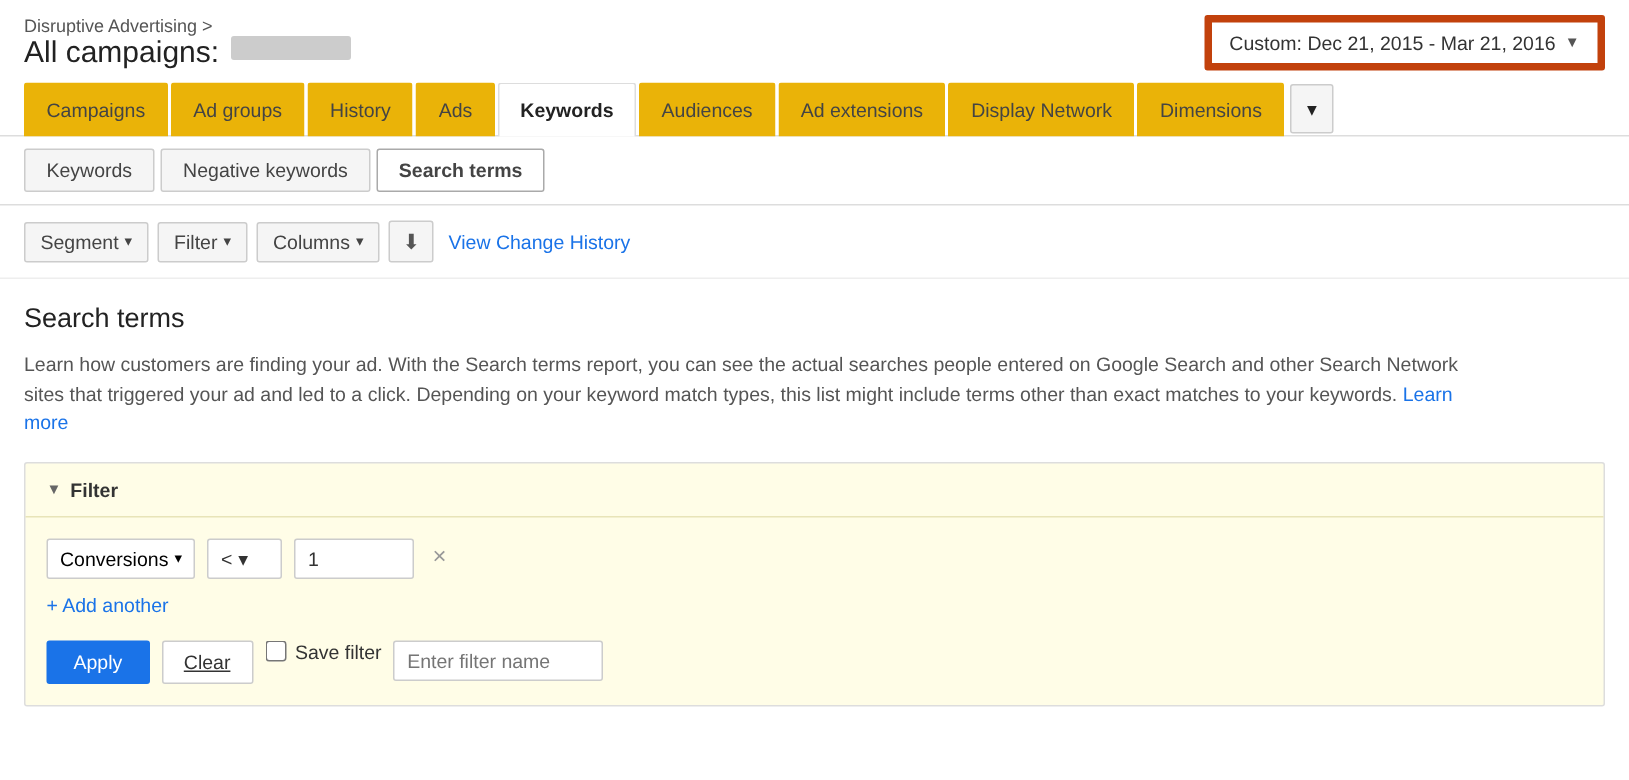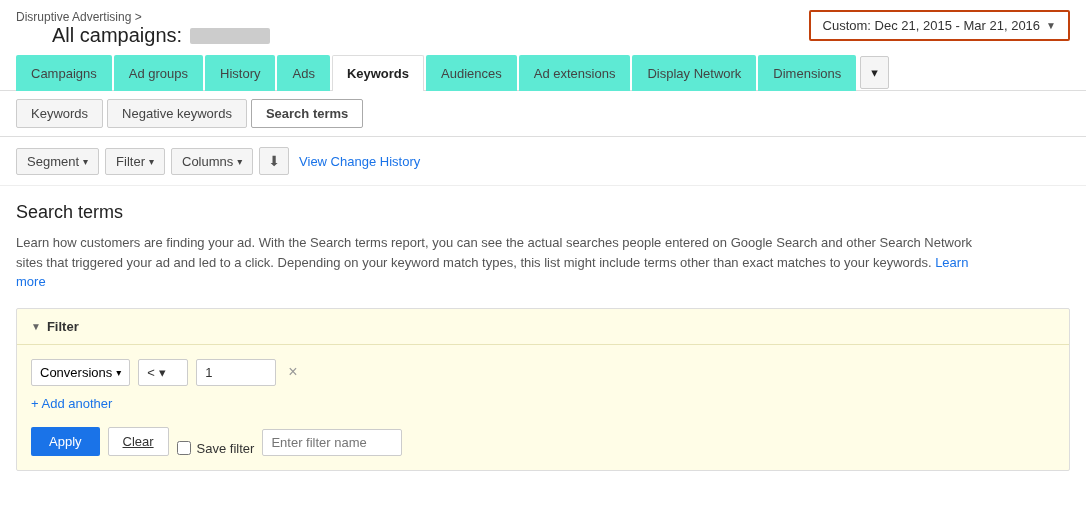--- a/index.html
+++ b/index.html
@@ -2,35 +2,35 @@
 <html><head>
   <meta charset="utf-8">
   <style>
     * { box-sizing: border-box; margin: 0; padding: 0; }
     body { font-family: Arial, sans-serif; font-size: 13px; color: #222; background: #fff; width: 1086px; min-height: 520px; }
 
     
     .top-header { display: flex; justify-content: space-between; align-items: flex-start; padding: 10px 16px 8px 16px; }
     .breadcrumb { font-size: 12px; color: #1a73e8; cursor: pointer; }
     .breadcrumb span { color: #555; }
-    .page-title { font-size: 20px; font-weight: normal; color: #222; display: flex; align-items: center; gap: 8px; margin-left: 36px; }
+    .page-title { font-size: 20px; font-weight: normal; color: #222; display: flex; gap: 8px; }
     .page-title .blurred { display: inline-block; background: #ccc; width: 80px; height: 16px; border-radius: 2px; vertical-align: middle; }
     .date-range-btn {
       display: flex; align-items: center; gap: 6px;
-      border: 2px solid #c2410c; border-radius: 2px; padding: 6px 12px;
+      border: 5px solid #c2410c; border-radius: 2px; padding: 6px 12px;
       font-size: 13px; cursor: pointer; background: #fff; color: #333;
     }
     .date-range-btn .arrow { font-size: 10px; color: #555; }
 
     
     .main-nav { display: flex; align-items: center; border-bottom: 1px solid #ddd; padding: 0 16px; }
     .main-nav-tab {
       padding: 10px 14px; font-size: 13px; color: #444; cursor: pointer;
       border: 1px solid transparent; border-bottom: none; margin-bottom: -1px;
-      border-radius: 2px 2px 0 0; background: #5eead4; margin-right: 2px;
+      border-radius: 2px 2px 0 0; background: #eab308; margin-right: 2px;
     }
     .main-nav-tab.active { background: #fff; border-color: #ddd; color: #222; font-weight: bold; }
     .main-nav-more { padding: 8px 10px; font-size: 13px; cursor: pointer; border: 1px solid #ccc; border-radius: 2px; background: #f5f5f5; margin-left: 2px; }
 
     
     .sub-nav { display: flex; align-items: center; padding: 8px 16px; border-bottom: 1px solid #ddd; }
     .sub-nav-tab {
       padding: 6px 14px; font-size: 13px; color: #444; cursor: pointer;
       border: 1px solid #ccc; border-radius: 2px; background: #f5f5f5; margin-right: 4px;
     }
@@ -75,21 +75,21 @@
     .filter-input {
       border: 1px solid #ccc; border-radius: 2px; padding: 5px 8px;
       font-size: 13px; width: 80px; outline: none; color: #333;
     }
     .filter-remove { font-size: 16px; color: #999; cursor: pointer; line-height: 1; padding: 2px 4px; }
 
     
     .add-another { color: #1a73e8; cursor: pointer; font-size: 13px; margin-bottom: 12px; display: inline-block; }
 
     
-    .filter-actions { display: flex; align-items: flex-end; gap: 8px; margin-top: 4px; }
+    .filter-actions { display: flex; align-items: flex-start; gap: 8px; margin-top: 4px; }
     .apply-btn {
       background: #1a73e8; color: #fff; border: none; border-radius: 2px;
       padding: 7px 18px; font-size: 13px; cursor: pointer;
     }
     .clear-btn {
       background: #fff; color: #333; border: 1px solid #ccc; border-radius: 2px;
       padding: 6px 14px; font-size: 13px; cursor: pointer; text-decoration: underline;
     }
     .save-filter-label { display: flex; align-items: center; gap: 6px; font-size: 13px; color: #333; }
     .save-filter-checkbox { width: 14px; height: 14px; cursor: pointer; }

